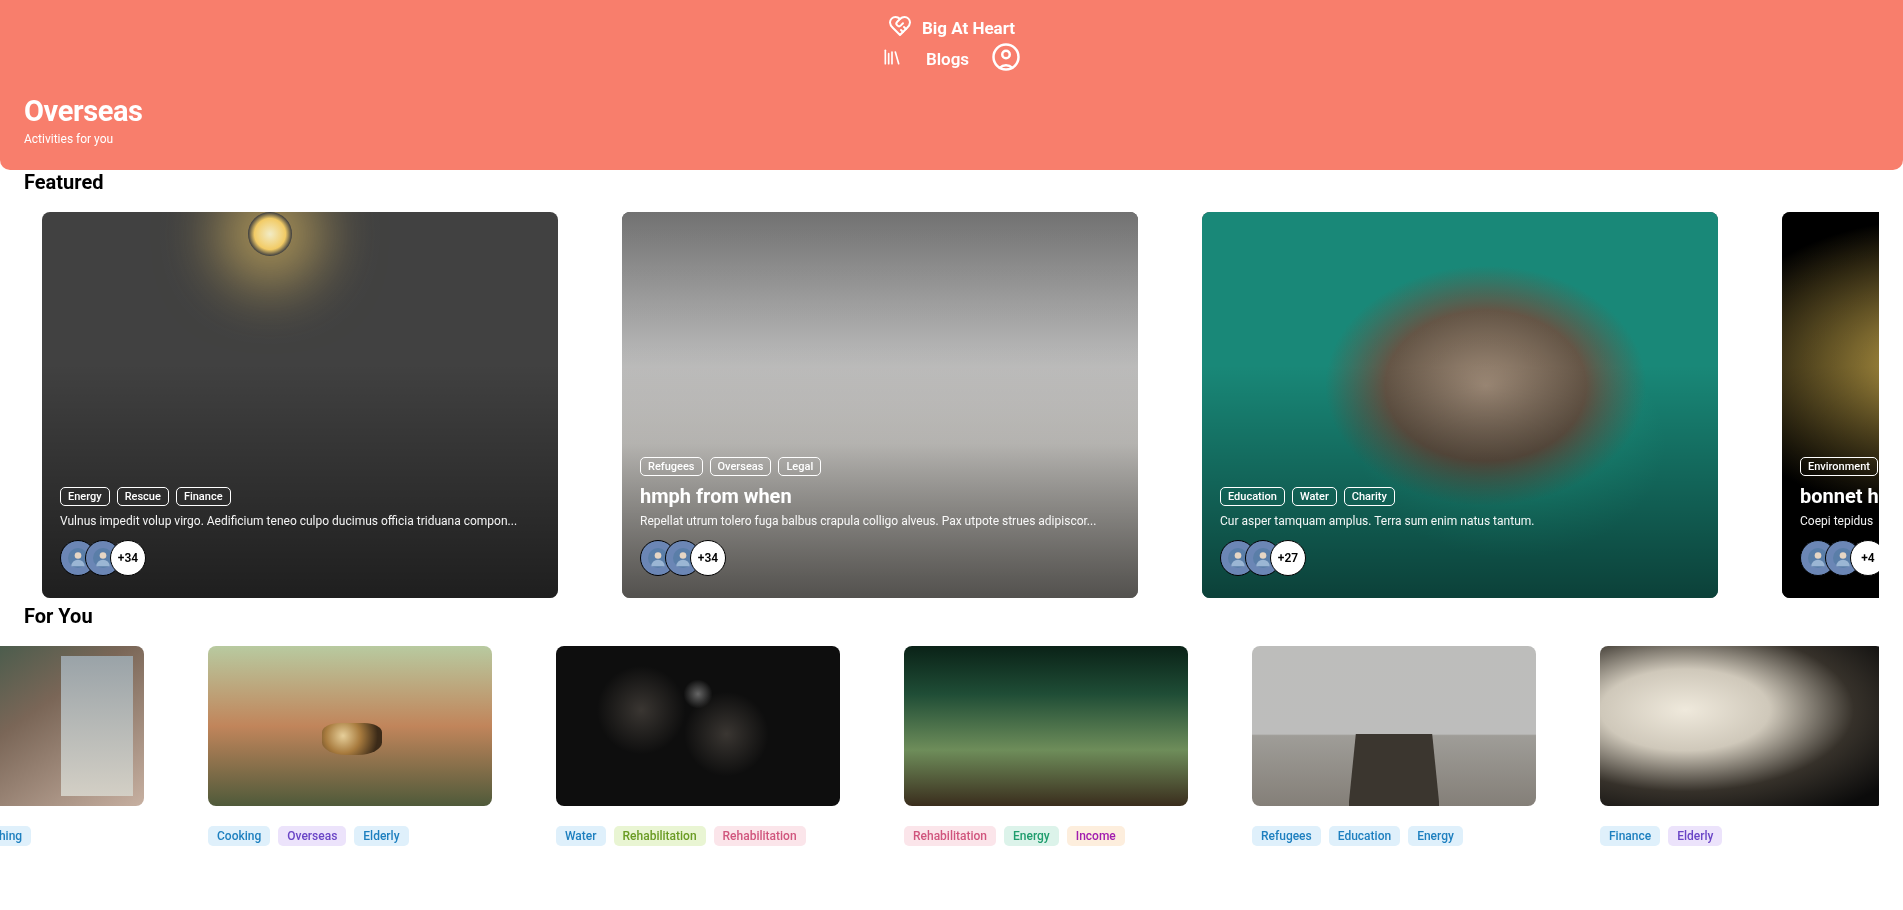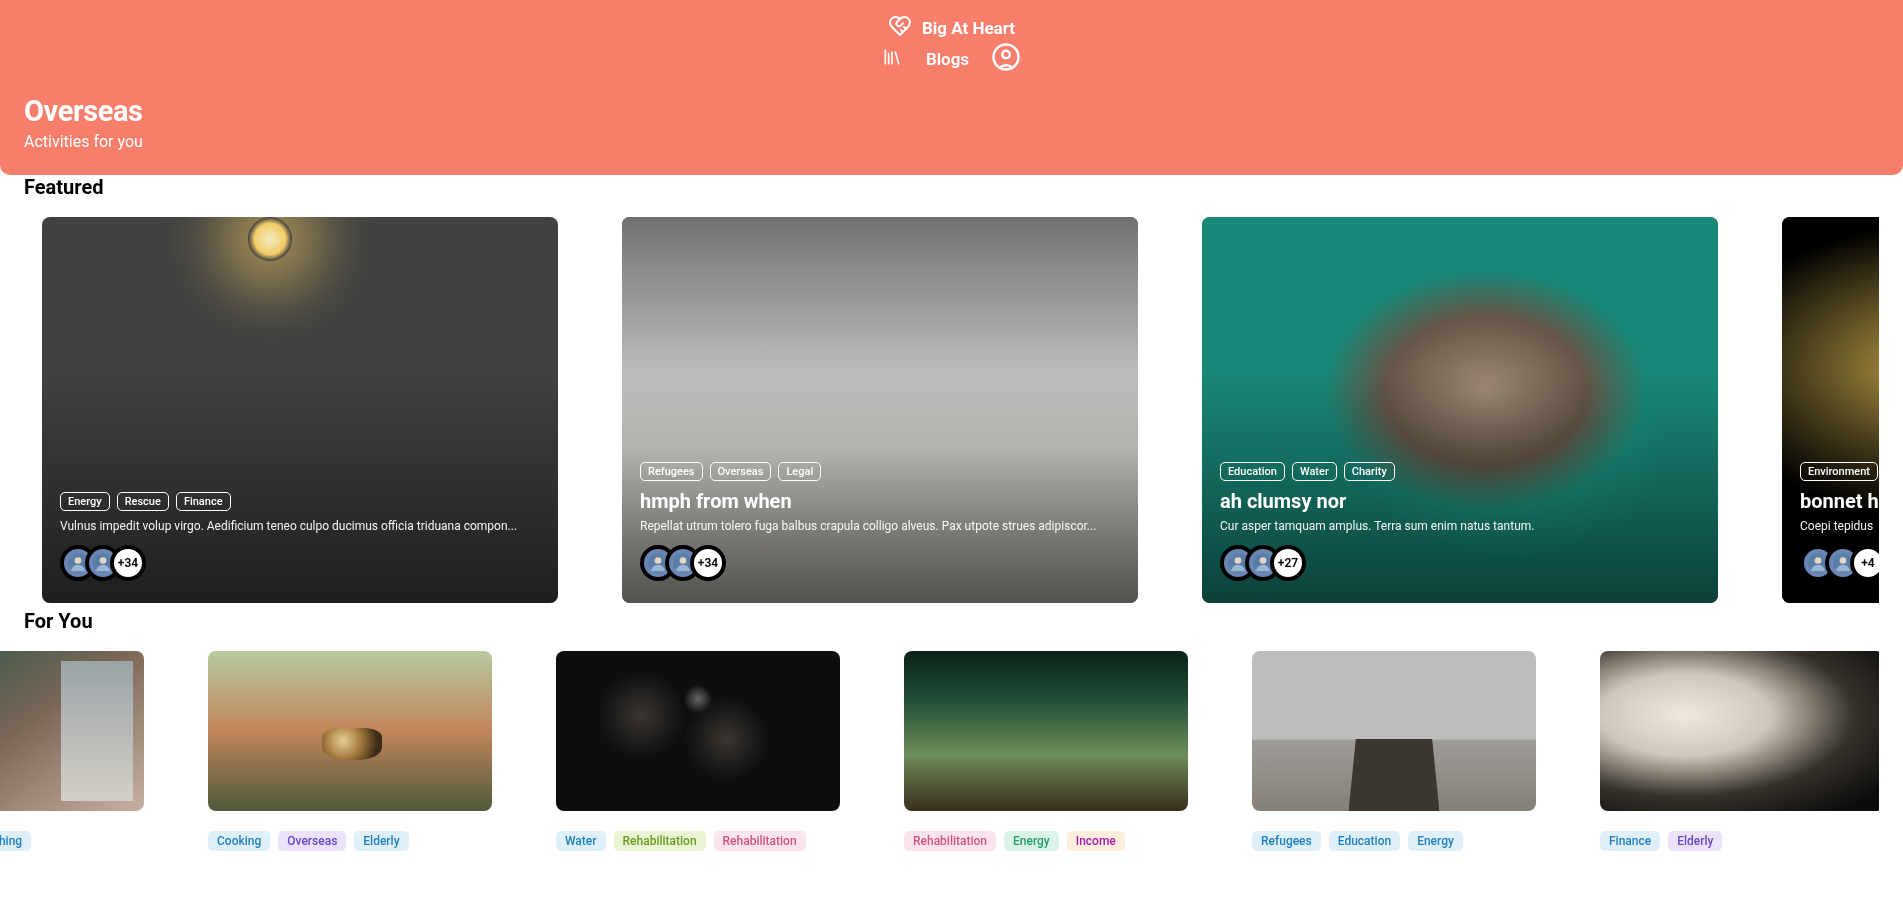--- a/index.html
+++ b/index.html
@@ -6,35 +6,35 @@
 html,body { width:1903px; font-family:-apple-system,BlinkMacSystemFont,'Segoe UI',Roboto,sans-serif; background:#fff; color:#000; }
 .header { background:#f87e6c; border-radius:0 0 10px 10px; padding:14px 24px 24px; position:relative; }
 .header-top { display:flex; align-items:center; justify-content:space-between;flex-direction:column; }
 .brand { display:flex; align-items:center; gap:10px; }
 .brand svg { width:24px; height:24px; }
 .brand-name { color:#fff; font-weight:700; font-size:17px; }
 .header-right { display:flex; align-items:center; gap:22px; }
 .blogs-link { display:flex; align-items:center; gap:24px; color:#fff; font-weight:600; font-size:17px; cursor:pointer; }
 .avatar-btn { cursor:pointer; }
 .page-title { color:#fff; font-weight:700; font-size:29px; margin-top:18px; letter-spacing:-0.4px; }
-.page-subtitle { color:#fff; font-size:16px; margin-top:4px; }
+.page-subtitle { color:#fff; font-size:12px; margin-top:4px; }
 .section { padding:0 24px; }
 .section-title { font-weight:700; font-size:20px; margin-bottom:18px; }
 .carousel { display:flex; gap:64px; overflow:hidden; padding-bottom:6px; }
 .featured-carousel { padding-left:18px; }
 .fcard { position:relative; flex:0 0 516px; height:386px; border-radius:8px; overflow:hidden; background:#444; cursor:pointer; }
 .fcard-img { position:absolute; inset:0; }
 .fcard-overlay { position:absolute; inset:0; background:linear-gradient(to top,rgba(0,0,0,0.55),rgba(0,0,0,0.05) 60%); }
 .fcard-content { position:absolute; left:18px; right:18px; bottom:22px; color:#fff; }
 .tags { display:flex; flex-wrap:wrap; gap:7px; margin-bottom:8px; }
 .tag { border:1px solid #fff; border-radius:5px; padding:2px 7px; font-size:11px; font-weight:500; color:#fff; }
 .fcard-title { font-weight:700; font-size:20px; margin-bottom:6px; }
 .fcard-desc { font-size:12px; opacity:0.95; margin-bottom:12px; white-space:nowrap; overflow:hidden; text-overflow:ellipsis; max-width:480px; }
 .avatars { display:flex; }
-.av { width:36px; height:36px; border-radius:50%; border:4px solid #000000; margin-left:-11px; display:flex; align-items:center; justify-content:center; font-size:12px; font-weight:600; }
+.av { width:36px; height:36px; border-radius:50%; border:1px solid #000000; margin-left:-11px; display:flex; align-items:center; justify-content:center; font-size:12px; font-weight:600; }
 .av:first-child { margin-left:0; }
 .av.count { background:#fff; color:#000; }
 .foryou-carousel { margin-left:-60px; }
 .scard { flex:0 0 284px; display:flex; flex-direction:column; cursor:pointer; }
 .scard-img { width:284px; height:160px; border-radius:8px; background:#555; }
 .scard-tags { display:flex; flex-wrap:wrap; gap:8px; margin-top:20px; }
 .stag { border-radius:5px; padding:3px 9px; font-size:12px; font-weight:500; }
 
 .fimg0 { background:linear-gradient(to bottom,#8fb4cc 0%,#fde9c0 40%,#ffd27a 50%,#444 65%,#2a2a2a 100%); position:relative; }
 .fimg0::before { content:""; position:absolute; left:40%; top:38%; width:44px; height:44px; border-radius:50%; background:radial-gradient(circle,#fff8d0 0%,#ffd66b 50%,transparent 70%); box-shadow:0 0 60px 30px rgba(255,214,107,0.6); }
@@ -163,21 +163,20 @@
       </div>
       <div class="fcard">
         <div class="fcard-img fimg2"></div>
         <div class="fcard-overlay"></div>
         <div class="fcard-content">
           <div class="tags">
             <span class="tag">Education</span>
             <span class="tag">Water</span>
             <span class="tag">Charity</span>
           </div>
-          <div class="fcard-title">ah clumsy nor</div>
           <div class="fcard-desc">Cur asper tamquam amplus. Terra sum enim natus tantum.</div>
           <div class="avatars">
             <div class="av" style="background: rgb(107, 134, 181);">
               <svg viewBox="0 0 24 24" width="20" height="20">
                 <circle cx="12" cy="12" r="12" fill="#5a7ea8"></circle>
                 <circle cx="12" cy="9" r="4" fill="#e6d6c4"></circle>
                 <path d="M4 22a8 8 0 0 1 16 0" fill="#9bb6d4"></path>
               </svg>
             </div>
             <div class="av" style="background: rgb(107, 134, 181);">

